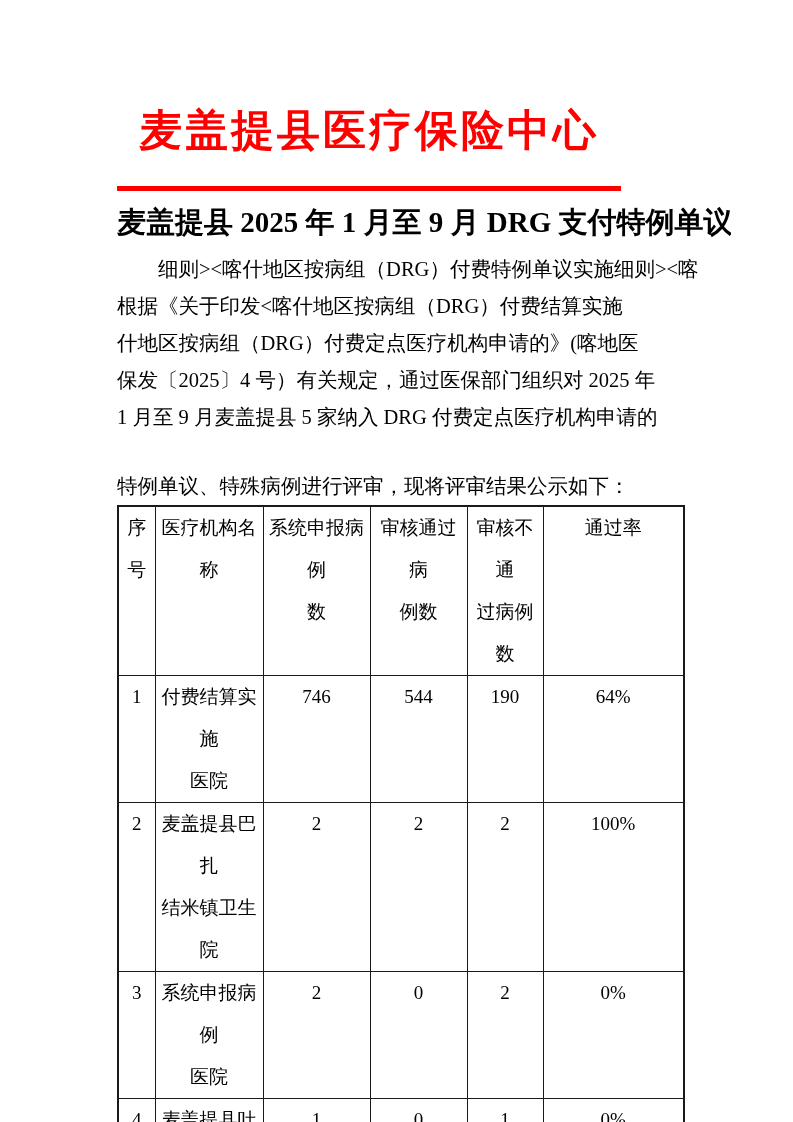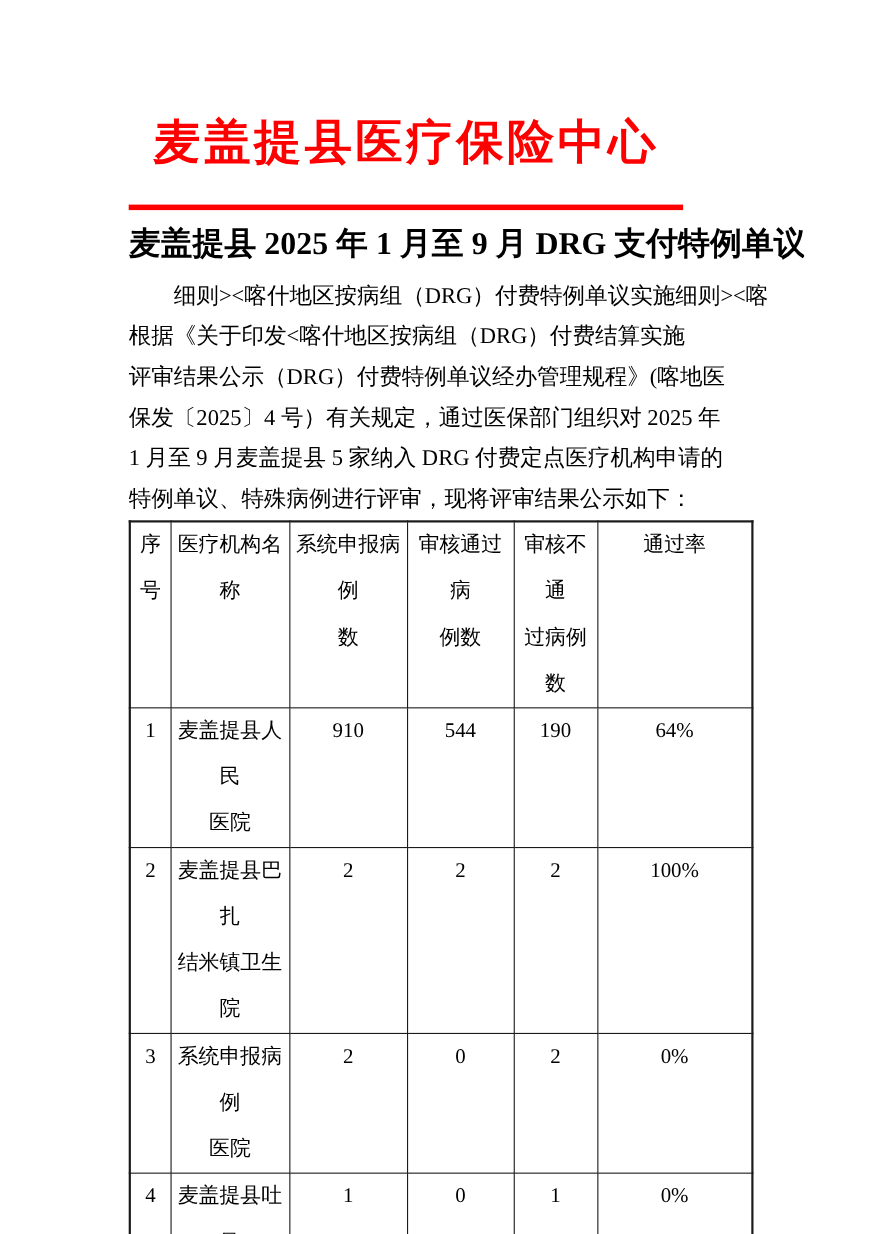--- a/index.html
+++ b/index.html
@@ -45,21 +45,21 @@
     margin-top: 6px;
     font-size: 20.5px;
     line-height: 37px;
   }
   .para-line {
     text-align: justify;
     text-align-last: justify;
     white-space: nowrap;
   }
   .para-line:first-child { text-indent: 2em; }
-  .para-line:last-child { text-align-last: left; }
+  .para-line:last-child { text-align-last: left; margin-top: 32px; }
   table.results {
     border-collapse: collapse;
     width: 566px;
     table-layout: fixed;
     font-size: 19px;
     border: 2px solid #1a1a1a;
   }
   table.results th, table.results td {
     border: 1px solid #1a1a1a;
     padding: 0 2px;
@@ -88,21 +88,21 @@
 
   <div class="red-rule"></div>
 
   <div class="doc-title">
     <div class="t-line">麦盖提县 2025 年 1 月至 9 月 DRG 支付特例单议</div>
   </div>
 
   <div class="body-paragraph">
     <div class="para-line">细则&gt;&lt;喀什地区按病组（DRG）付费特例单议实施细则&gt;&lt;喀</div>
     <div class="para-line">根据《关于印发&lt;喀什地区按病组（DRG）付费结算实施</div>
-    <div class="para-line">评审结果公示（DRG）付费特例单议经办管理规程》(喀地医</div>
+    <div class="para-line">什地区按病组（DRG）付费定点医疗机构申请的》(喀地医</div>
     <div class="para-line">保发〔2025〕4 号）有关规定，通过医保部门组织对 2025 年</div>
     <div class="para-line">1 月至 9 月麦盖提县 5 家纳入 DRG 付费定点医疗机构申请的</div>
     <div class="para-line">特例单议、特殊病例进行评审，现将评审结果公示如下：</div>
   </div>
 
   <table class="results">
     <colgroup>
       <col class="c-no">
         <col class="c-name">
         <col class="c-decl">
@@ -120,23 +120,23 @@
         <th>审核通过病
 例数</th>
         <th>审核不通
 过病例数</th>
         <th>通过率</th>
       </tr>
     </thead>
     <tbody>
       <tr class="d-row">
         <td>1</td>
-        <td>麦盖提县人民
+        <td>付费结算实施
 医院</td>
-        <td>910</td>
+        <td>746</td>
         <td>544</td>
         <td>190</td>
         <td>64%</td>
       </tr>
       <tr class="d-row">
         <td>2</td>
         <td>麦盖提县巴扎
 结米镇卫生院</td>
         <td>2</td>
         <td>2</td>

